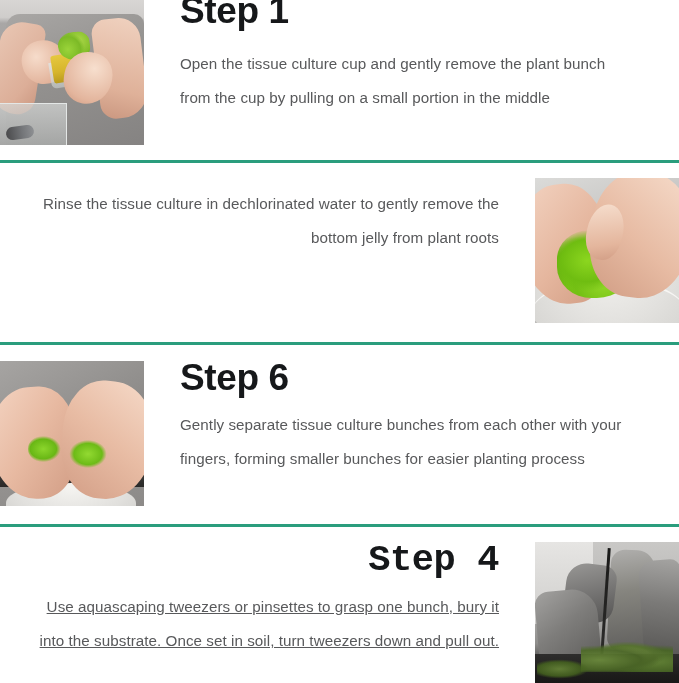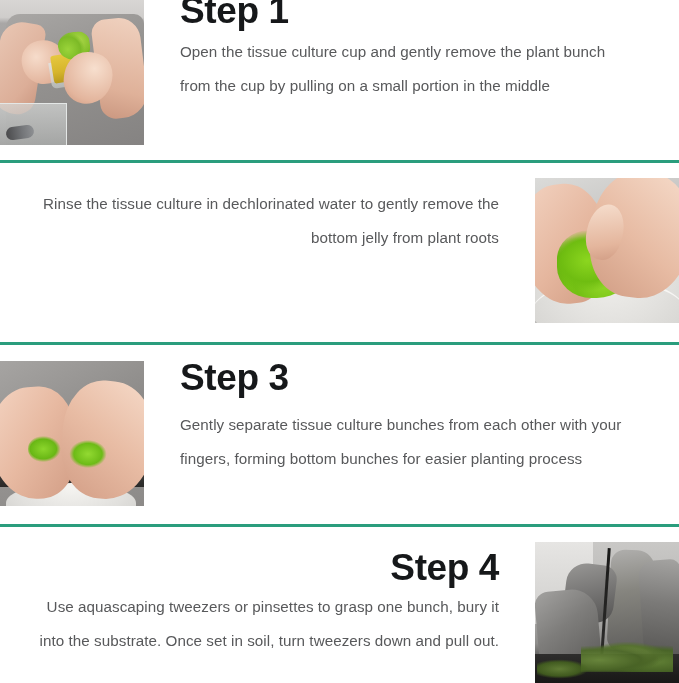--- a/index.html
+++ b/index.html
@@ -74,36 +74,36 @@
     margin: 0;
     padding: 0;
     letter-spacing: 0.05px;
   }
 
   
   #block1 .step-inner { height: 160px; }
   #block1 .photo { margin-top: 0; }
   #block1 .copy  { padding-top: 0; }
   #block1 .step-title { margin-top: -8px; }
-  #block1 .step-body { margin-top: 4px; }
+  #block1 .step-body { margin-top: 16px; }
 
   #block2 .step-inner { height: 179px; padding-top: 14px; }
   #block2 .photo { margin-top: 1px; }
   #block2 .step-title { margin-top: 0px; }
   #block2 .step-body { margin-top: 10px; text-align: right; }
 
   #block3 .step-inner { height: 179px; padding-top: 14px; }
   #block3 .photo { margin-top: 2px; }
   #block3 .step-title { margin-top: 0px; }
   #block3 .step-body { margin-top: 10px; }
 
   #block4 .step-inner { height: 161px; padding-top: 14px; }
   #block4 .photo { margin-top: 1px; }
-  #block4 .step-title { margin-top: 8px; }
-  #block4 .step-body { margin-top: 2px; }
+  #block4 .step-title { margin-top: 0px; font-family: Liberation Mono, monospace; }
+  #block4 .step-body { margin-top: 10px; text-decoration: underline; }
 
   
 
   .ph-layer { position: absolute; }
 
   
   .p1-bg {
     inset: 0;
     background:
       linear-gradient(180deg, #d8d6d4 0%, #cfcdcb 12%, #a9a7a6 16%, #9d9b9a 60%, #8e8c8b 100%);
@@ -377,22 +377,22 @@
         <div class="ph-layer p3-shirt"></div>
         <div class="ph-layer p3-dark"></div>
         <div class="ph-layer p3-bowl"></div>
         <div class="ph-layer p3-hand-l"></div>
         <div class="ph-layer p3-hand-r"></div>
         <div class="ph-layer p3-plant-l"></div>
         <div class="ph-layer p3-plant-r"></div>
       </div>
 
       <div class="copy left">
-        <h2 class="step-title">Step 3</h2>
-        <p class="step-body">Gently separate tissue culture bunches from each other with your fingers, forming bottom bunches for easier planting process</p>
+        <h2 class="step-title">Step 6</h2>
+        <p class="step-body">Gently separate tissue culture bunches from each other with your fingers, forming smaller bunches for easier planting process</p>
       </div>
 
     </div>
     <div class="divider"></div>
   </div>
 
   <div class="step-block" id="block4">
     <div class="step-inner">
 
       <div class="copy right">

